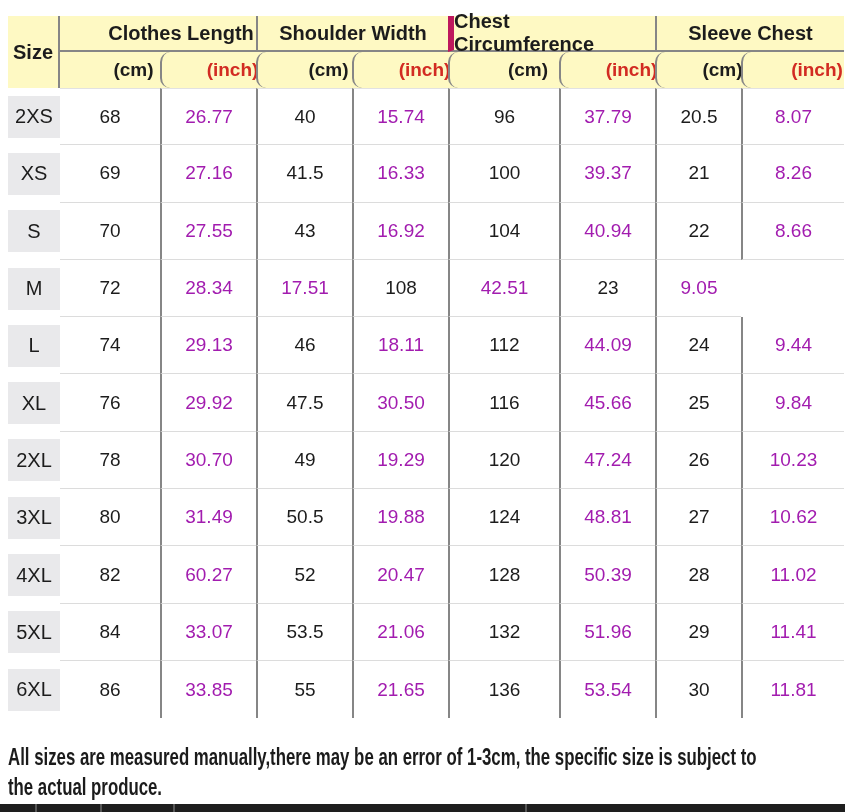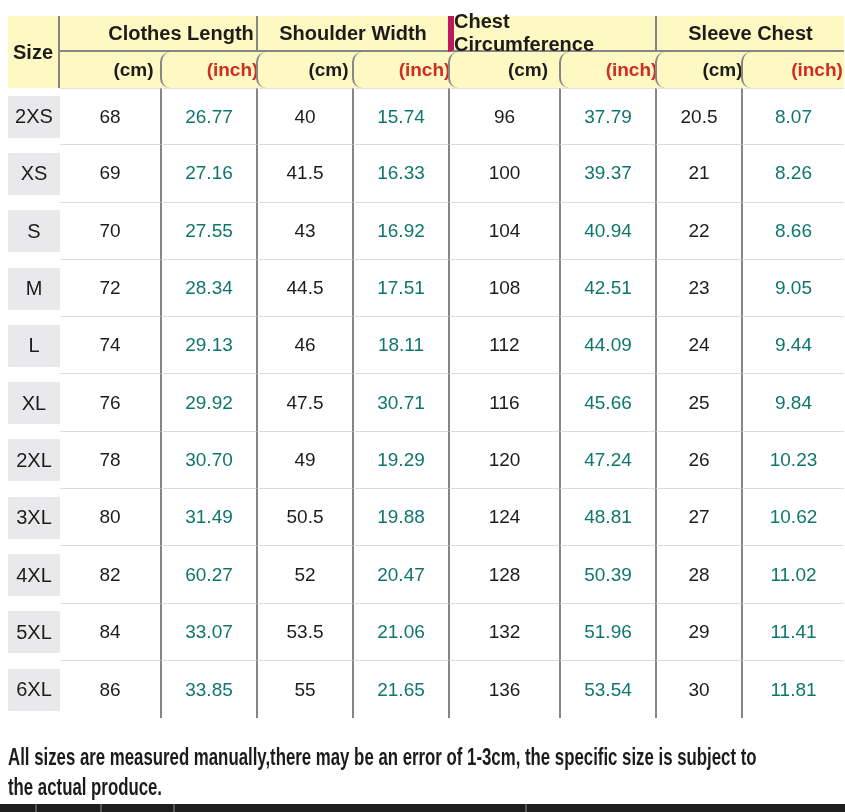--- a/index.html
+++ b/index.html
@@ -30,21 +30,21 @@
 
   .trow{display:grid;grid-template-columns:52px 100px 96px 96px 96px 111px 96px 86px 103px;
         height:57.3px;}
   .size-cell{display:flex;align-items:center;justify-content:center;}
   .size-chip{width:100%;height:42px;background:#e9e9eb;display:flex;align-items:center;
              justify-content:center;font-size:20px;}
   .v{display:flex;align-items:center;justify-content:center;font-size:19px;}
   .trow:not(.last) .v{border-bottom:1px solid #dcdcdc;}
   .trow.first .v{border-top:1px solid #e2e2e2;}
   .v.bl{border-left:2px solid #868686;}
-  .v.red{color:#0f766e;}
+  .v.red{color:#a21caf;}
 
   
   .footer-note{position:absolute;left:8px;top:742px;width:1400px;
                transform:scaleX(0.70);transform-origin:left top;
                font-size:24px;font-weight:bold;line-height:30px;color:#1b1b1b;
                white-space:nowrap;}
 
   
   .bottom-bar{position:absolute;left:0;bottom:0;width:845px;height:8px;background:#1e1e1e;}
   .bar-div{position:absolute;top:0;width:2px;height:8px;background:#565656;}
@@ -117,21 +117,20 @@
     <div class="v bl">22</div>
     <div class="v bl red">8.66</div>
   </div>
 
   <div class="trow">
     <div class="size-cell">
       <span class="size-chip">M</span>
     </div>
     <div class="v">72</div>
     <div class="v bl red">28.34</div>
-    <div class="v bl">44.5</div>
     <div class="v bl red">17.51</div>
     <div class="v bl">108</div>
     <div class="v bl red">42.51</div>
     <div class="v bl">23</div>
     <div class="v bl red">9.05</div>
   </div>
 
   <div class="trow">
     <div class="size-cell">
       <span class="size-chip">L</span>
@@ -146,21 +145,21 @@
     <div class="v bl red">9.44</div>
   </div>
 
   <div class="trow">
     <div class="size-cell">
       <span class="size-chip">XL</span>
     </div>
     <div class="v">76</div>
     <div class="v bl red">29.92</div>
     <div class="v bl">47.5</div>
-    <div class="v bl red">30.71</div>
+    <div class="v bl red">30.50</div>
     <div class="v bl">116</div>
     <div class="v bl red">45.66</div>
     <div class="v bl">25</div>
     <div class="v bl red">9.84</div>
   </div>
 
   <div class="trow">
     <div class="size-cell">
       <span class="size-chip">2XL</span>
     </div>

